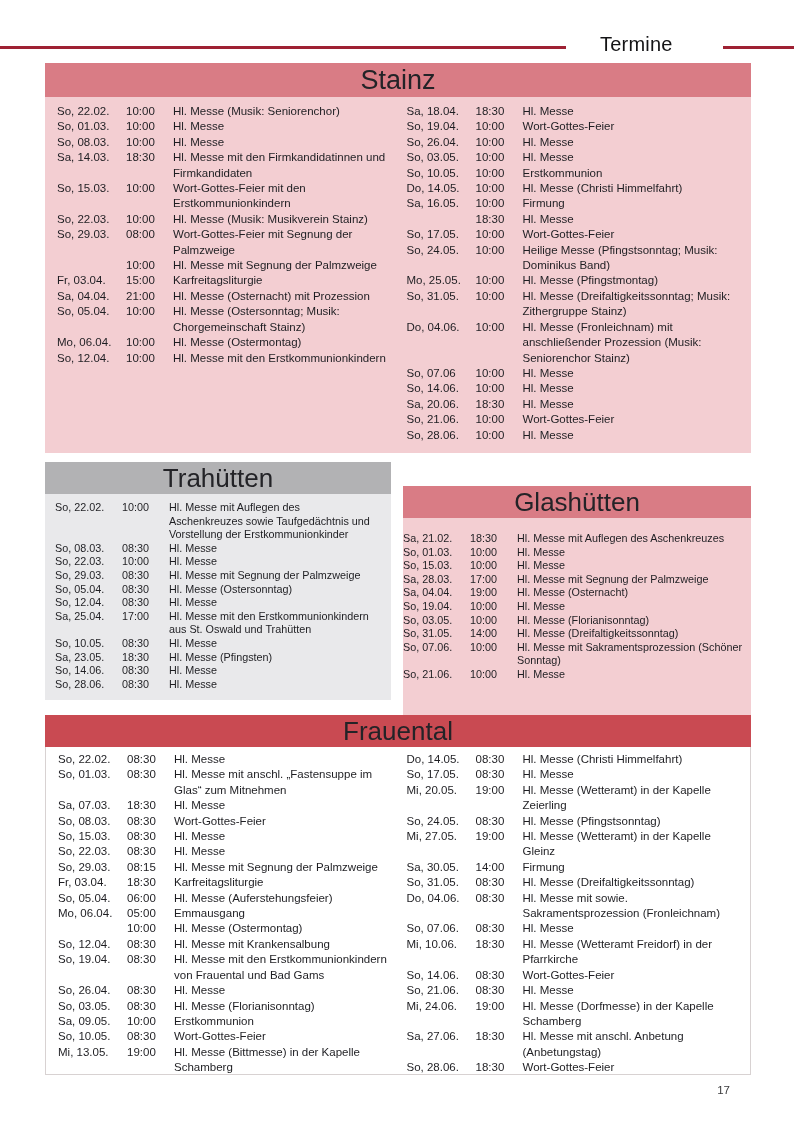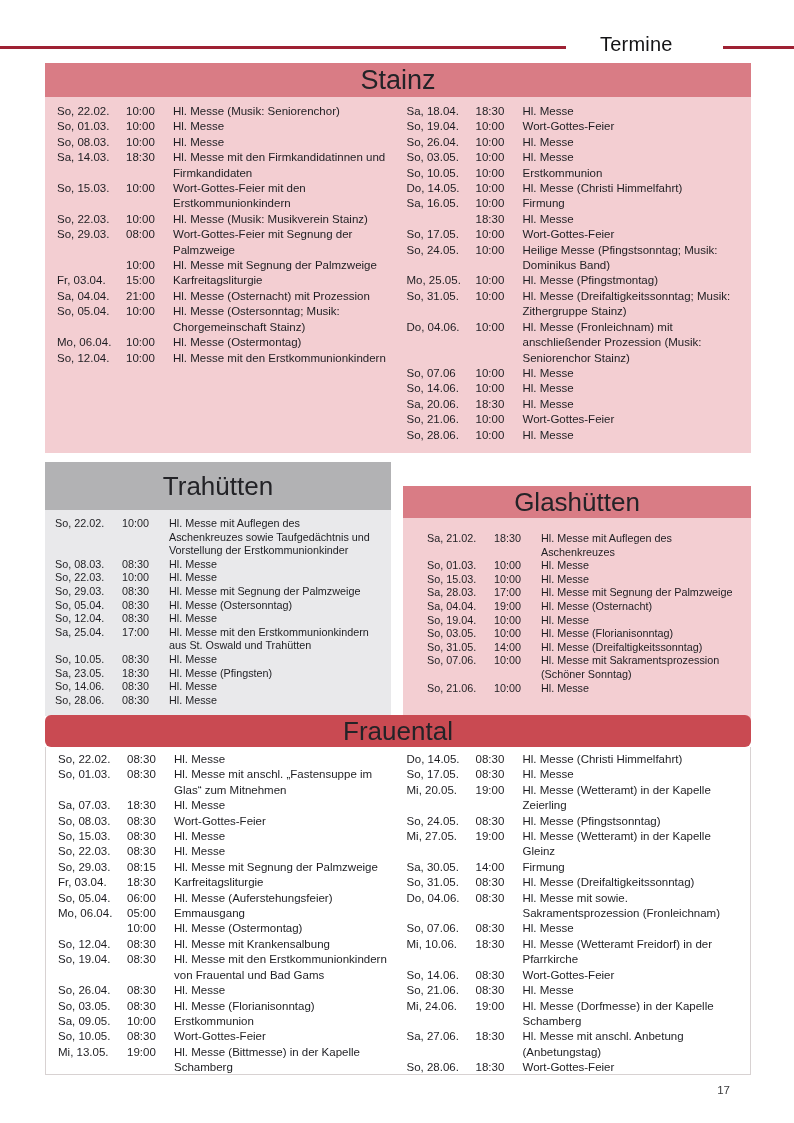--- a/index.html
+++ b/index.html
@@ -18,33 +18,33 @@
   .kicker { position:absolute; left:600px; top:33px; font-size:20px; color:#141416; letter-spacing:0.2px; }
 
   
   .sec { position:absolute; }
   .sec-header {
     display:flex; align-items:center; justify-content:center;
     color:#232327;
   }
   .rose-h { background:var(--rose-header,#d97c85); }
   .gray-h { background:var(--gray-header,#b2b2b4); }
-  .red-h  { background:var(--red-header,#c94a52);border-radius:6px; }
+  .red-h  { background:var(--red-header,#c94a52); }
 
   .sec-stainz { left:45px; top:63px; width:706px; }
   .sec-stainz .sec-header { height:34px; font-size:27px; }
   .sec-stainz .sec-body { background:var(--rose-body,#f3ced2); padding:7px 8px 10px 12px; }
 
   .sec-trahuetten { left:45px; top:462px; width:346px; }
-  .sec-trahuetten .sec-header { height:48px; font-size:26px; }
+  .sec-trahuetten .sec-header { height:32px; font-size:26px; }
   .sec-trahuetten .sec-body { background:var(--gray-body,#e9e9eb); height:199px; padding:7px 16px 0 10px; }
 
   .sec-glashuetten { left:403px; top:486px; width:348px; }
   .sec-glashuetten .sec-header { height:32px; font-size:26px; }
-  .sec-glashuetten .sec-body { background:var(--rose-body,#f3ced2); height:192px; padding:14px 8px 0 24px; }
+  .sec-glashuetten .sec-body { background:var(--rose-body,#f3ced2); height:192px; padding:14px 8px 0 0; }
 
   .sec-frauental { left:45px; top:715px; width:706px; }
   .sec-frauental .sec-header { height:32px; font-size:26px; }
   .sec-frauental .sec-body { background:#ffffff; border:1px solid #d8d2d2; border-top:none; height:322px; padding:5px 8px 0 12px; }
 
   .two-col { display:flex; gap:13px; }
   .two-col .col { flex:1; min-width:0; }
 
   
   .row { display:grid; grid-template-columns:62px 40px 1fr; column-gap:7px;

